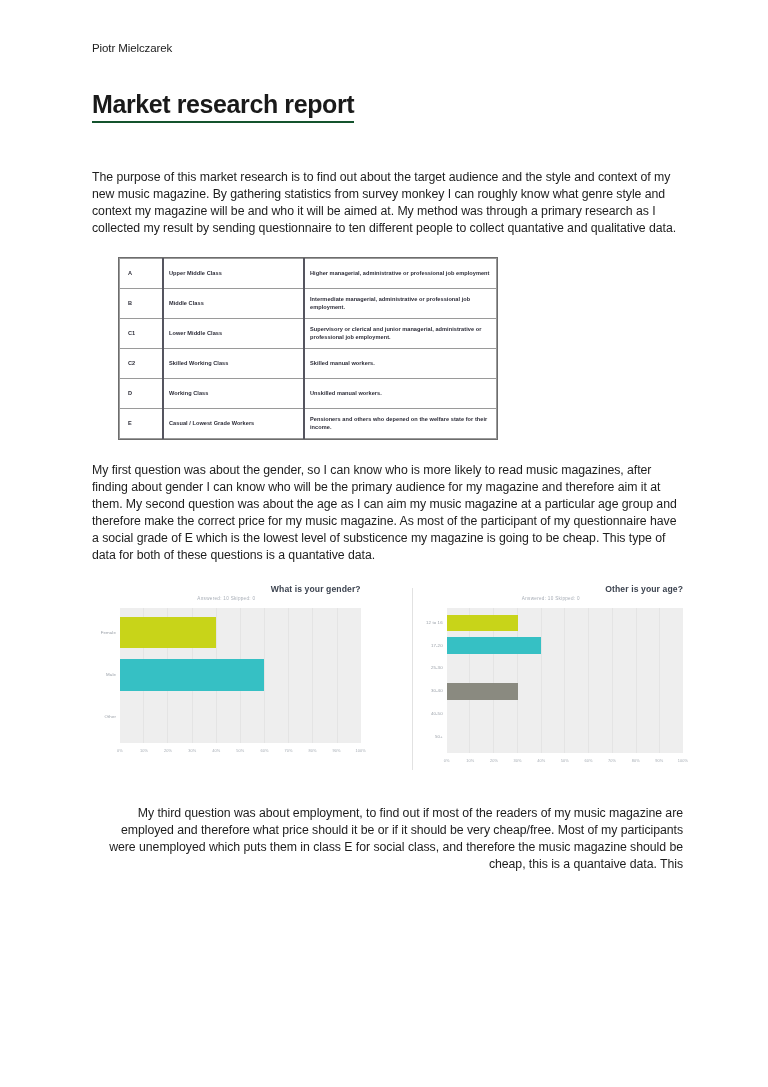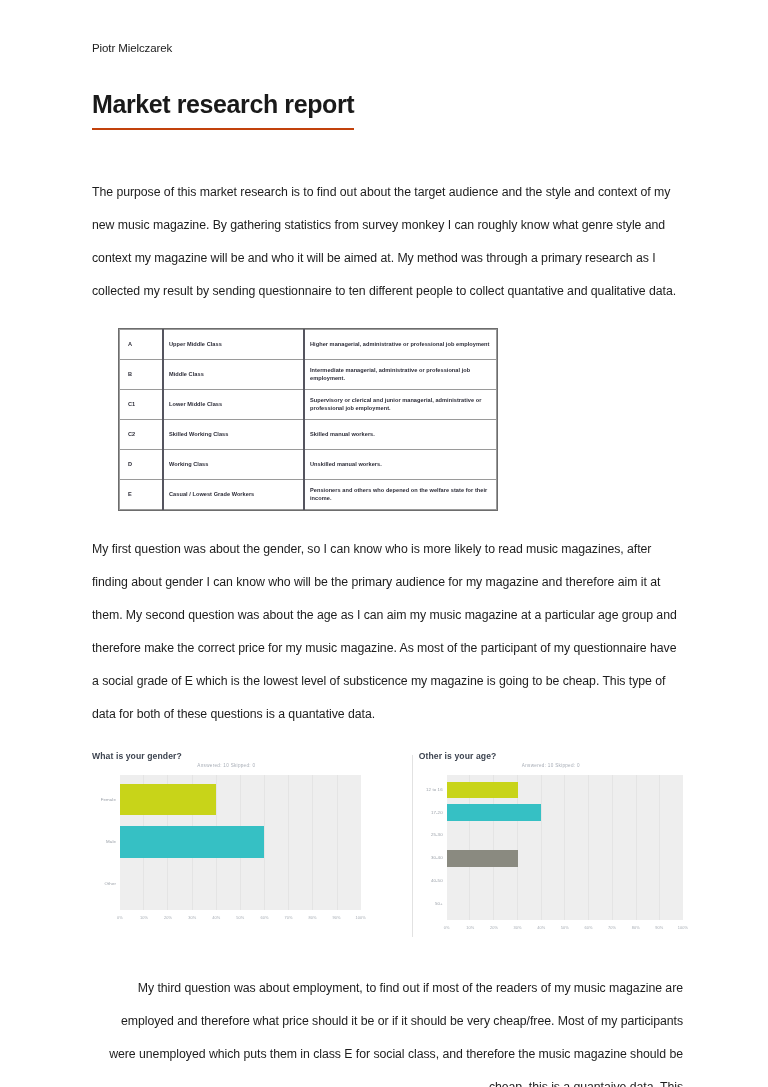--- a/index.html
+++ b/index.html
@@ -29,27 +29,27 @@
     margin: 0 0 34px 0;
     line-height: 1.2;
   }
   h1.report-title {
     font-size: 25px;
     font-weight: bold;
     margin: 0 0 24px 0;
     letter-spacing: -0.4px;
     line-height: 1.15;
     display: inline-block;
-    border-bottom: 2px solid #c2410c;
-    padding-bottom: 9px;
+    border-bottom: 2px solid #14532d;
+    padding-bottom: 2px;
   }
   .title-wrap { display: block; margin-bottom: 22px; }
   p.body-text {
     font-size: 12.3px;
-    line-height: 33px;
+    line-height: 17px;
     margin: 0 0 20px 0;
     color: #1d1d1d;
     letter-spacing: -0.05px;
     text-align: left;
   }
   p.body-text.indented { padding-left: 5px; text-align: right; }
 
   
   .grade-table-wrap {
     margin: 8px 0 22px 26px;
@@ -101,21 +101,21 @@
   .chart-age { width: 300px; margin-left: 58px; }
   .charts-divider {
     position: absolute;
     left: 320px;
     top: 4px;
     width: 1px;
     height: 182px;
     background: #e2e2e2;
   }
   .chart-title {
-    text-align: left;
+    text-align: right;
     font-size: 8.6px;
     font-weight: bold;
     color: #3d4450;
     letter-spacing: 0.1px;
     margin-bottom: 2px;
   }
   .chart-sub {
     text-align: center;
     font-size: 4.6px;
     color: #a7adb6;

